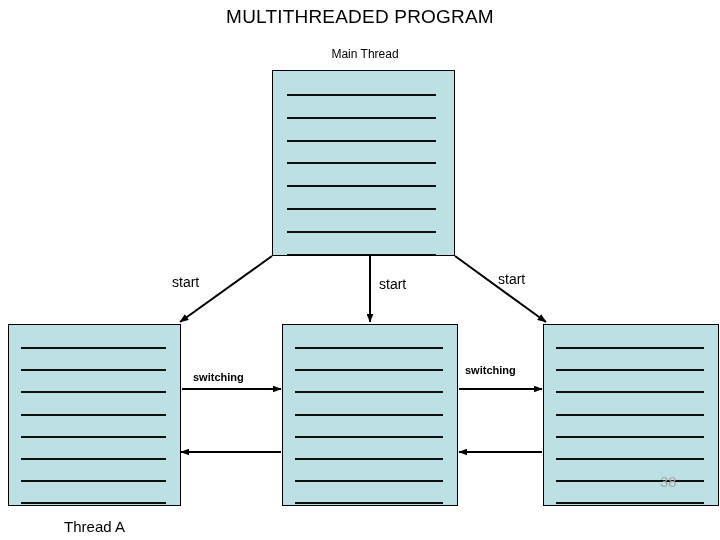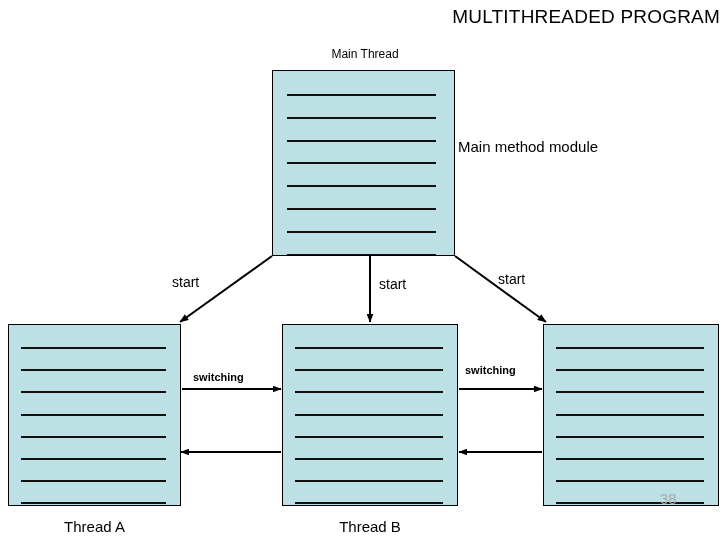--- a/index.html
+++ b/index.html
@@ -19,21 +19,21 @@
     height: 540px;
     background: #ffffff;
   }
 
   
   .title {
     position: absolute;
     left: 0;
     top: 6px;
     width: 720px;
-    text-align: right;
+    text-align: center;
     font-size: 19px;
     letter-spacing: 0.2px;
     color: #000000;
     white-space: nowrap;
   }
   .subtitle {
     position: absolute;
     left: 250px;
     top: 47px;
     width: 230px;
@@ -96,36 +96,35 @@
     top: 0;
     width: 720px;
     height: 540px;
     pointer-events: none;
   }
 
   
   .artifact {
     position: absolute;
     left: 660px;
-    top: 490px;
+    top: 473px;
     font-size: 15px;
     color: #a9a9a9;
     white-space: nowrap;
   }
 </style>
 </head>
 <body>
 
 <div id="stage">
 
   <div class="title">MULTITHREADED PROGRAM</div>
 
   <div class="subtitle">Main Thread</div>
 
-  <div class="side-label">Main method module</div>
 
   <div class="codebox" id="main-box" style="left:272px; top:70px; width:183px; height:186px;">
     <div class="lines">
         <div class="codeline" style="left: 14px; right: 18px; top: 23px;"></div>
         <div class="codeline" style="left: 14px; right: 18px; top: 45.8px;"></div>
         <div class="codeline" style="left: 14px; right: 18px; top: 68.6px;"></div>
         <div class="codeline" style="left: 14px; right: 18px; top: 91.4px;"></div>
         <div class="codeline" style="left: 14px; right: 18px; top: 114.2px;"></div>
         <div class="codeline" style="left: 14px; right: 18px; top: 137px;"></div>
         <div class="codeline" style="left: 14px; right: 18px; top: 159.8px;"></div>
@@ -152,21 +151,20 @@
         <div class="codeline" style="left: 12px; right: 14px; top: 22px;"></div>
         <div class="codeline" style="left: 12px; right: 14px; top: 44.2px;"></div>
         <div class="codeline" style="left: 12px; right: 14px; top: 66.4px;"></div>
         <div class="codeline" style="left: 12px; right: 14px; top: 88.6px;"></div>
         <div class="codeline" style="left: 12px; right: 14px; top: 110.8px;"></div>
         <div class="codeline" style="left: 12px; right: 14px; top: 133px;"></div>
         <div class="codeline" style="left: 12px; right: 14px; top: 155.2px;"></div>
         <div class="codeline" style="left: 12px; right: 14px; top: 177.4px;"></div>
       </div>
   </div>
-  <div class="box-caption" style="left:282px; top:518px; width:176px;">Thread B</div>
 
   <div class="codebox" id="thread-c-box" style="left:543px; top:324px; width:176px; height:182px;">
     <div class="lines">
         <div class="codeline" style="left: 12px; right: 14px; top: 22px;"></div>
         <div class="codeline" style="left: 12px; right: 14px; top: 44.2px;"></div>
         <div class="codeline" style="left: 12px; right: 14px; top: 66.4px;"></div>
         <div class="codeline" style="left: 12px; right: 14px; top: 88.6px;"></div>
         <div class="codeline" style="left: 12px; right: 14px; top: 110.8px;"></div>
         <div class="codeline" style="left: 12px; right: 14px; top: 133px;"></div>
         <div class="codeline" style="left: 12px; right: 14px; top: 155.2px;"></div>

